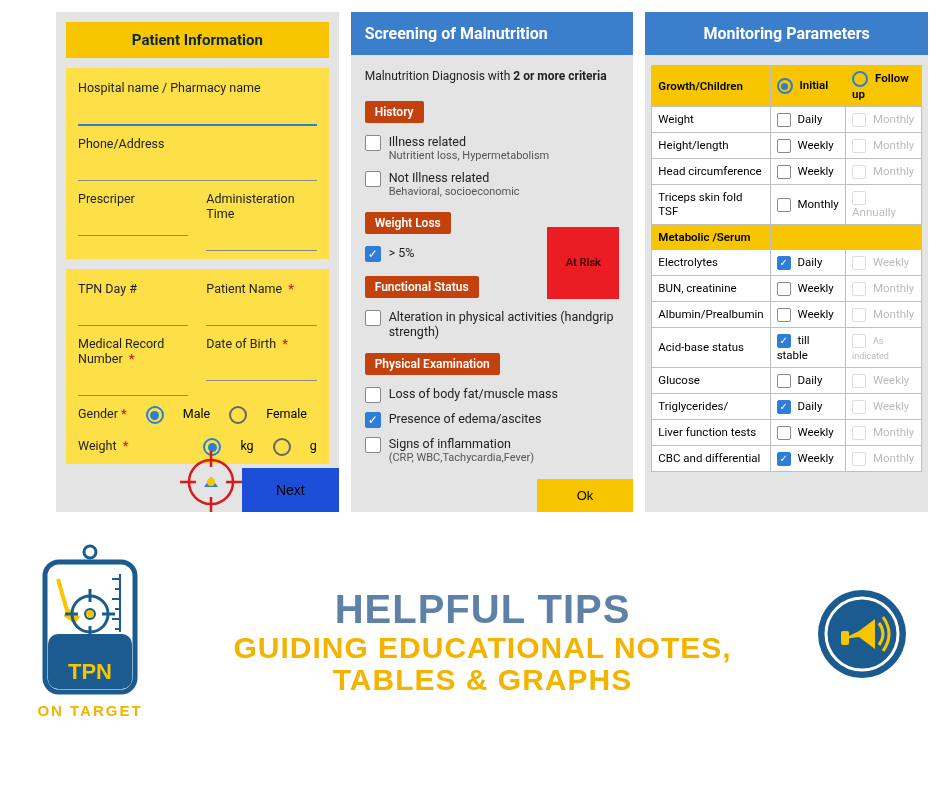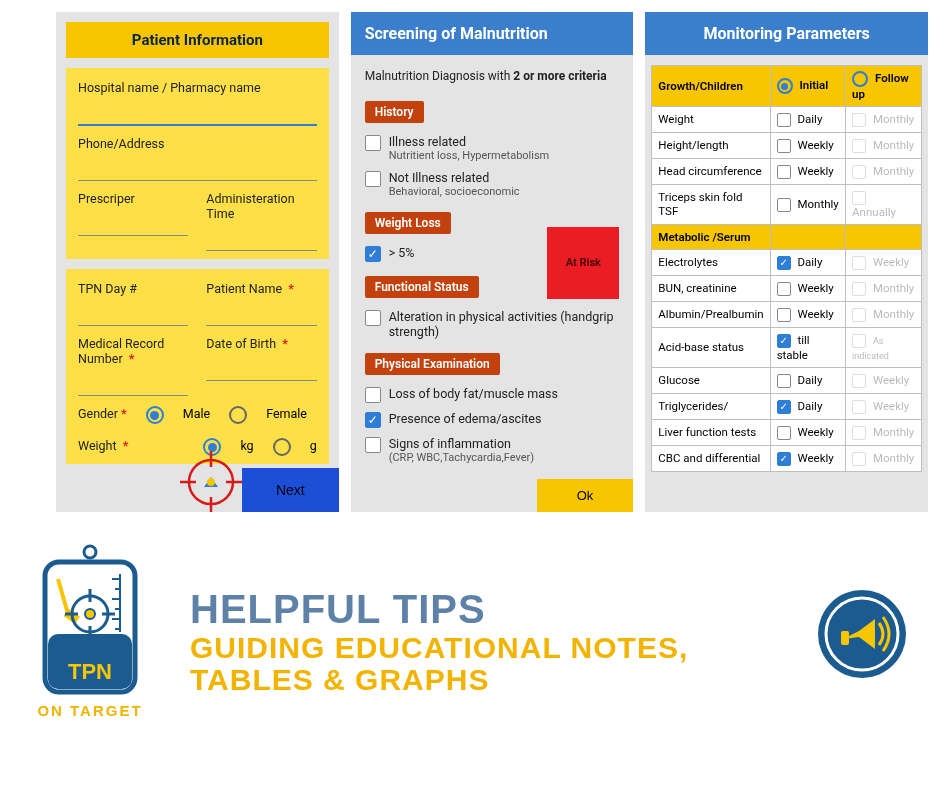--- a/index.html
+++ b/index.html
@@ -184,21 +184,21 @@
   .orad.sel::after { content:""; width:7px;height:7px;border-radius:50%;background:#2e7dd7; }
 
   
   .footer {
     display: flex;
     align-items: center;
     padding: 20px 30px 0 30px;
     gap: 40px;
   }
   .logo-box { flex-shrink: 0; text-align:center; }
-  .tips-block { flex: 1; text-align: left; margin-top:10px;}
+  .tips-block { flex: 1; text-align: center; margin-top:10px;}
   .tips-h {
     font-family: Impact, "Arial Black", sans-serif;
     font-size: 40px;
     color: #5e81a8;
     letter-spacing: 1px;
     font-weight: 800;
   }
   .tips-sub {
     font-family: Impact, "Arial Black", sans-serif;
     font-size: 30px;

